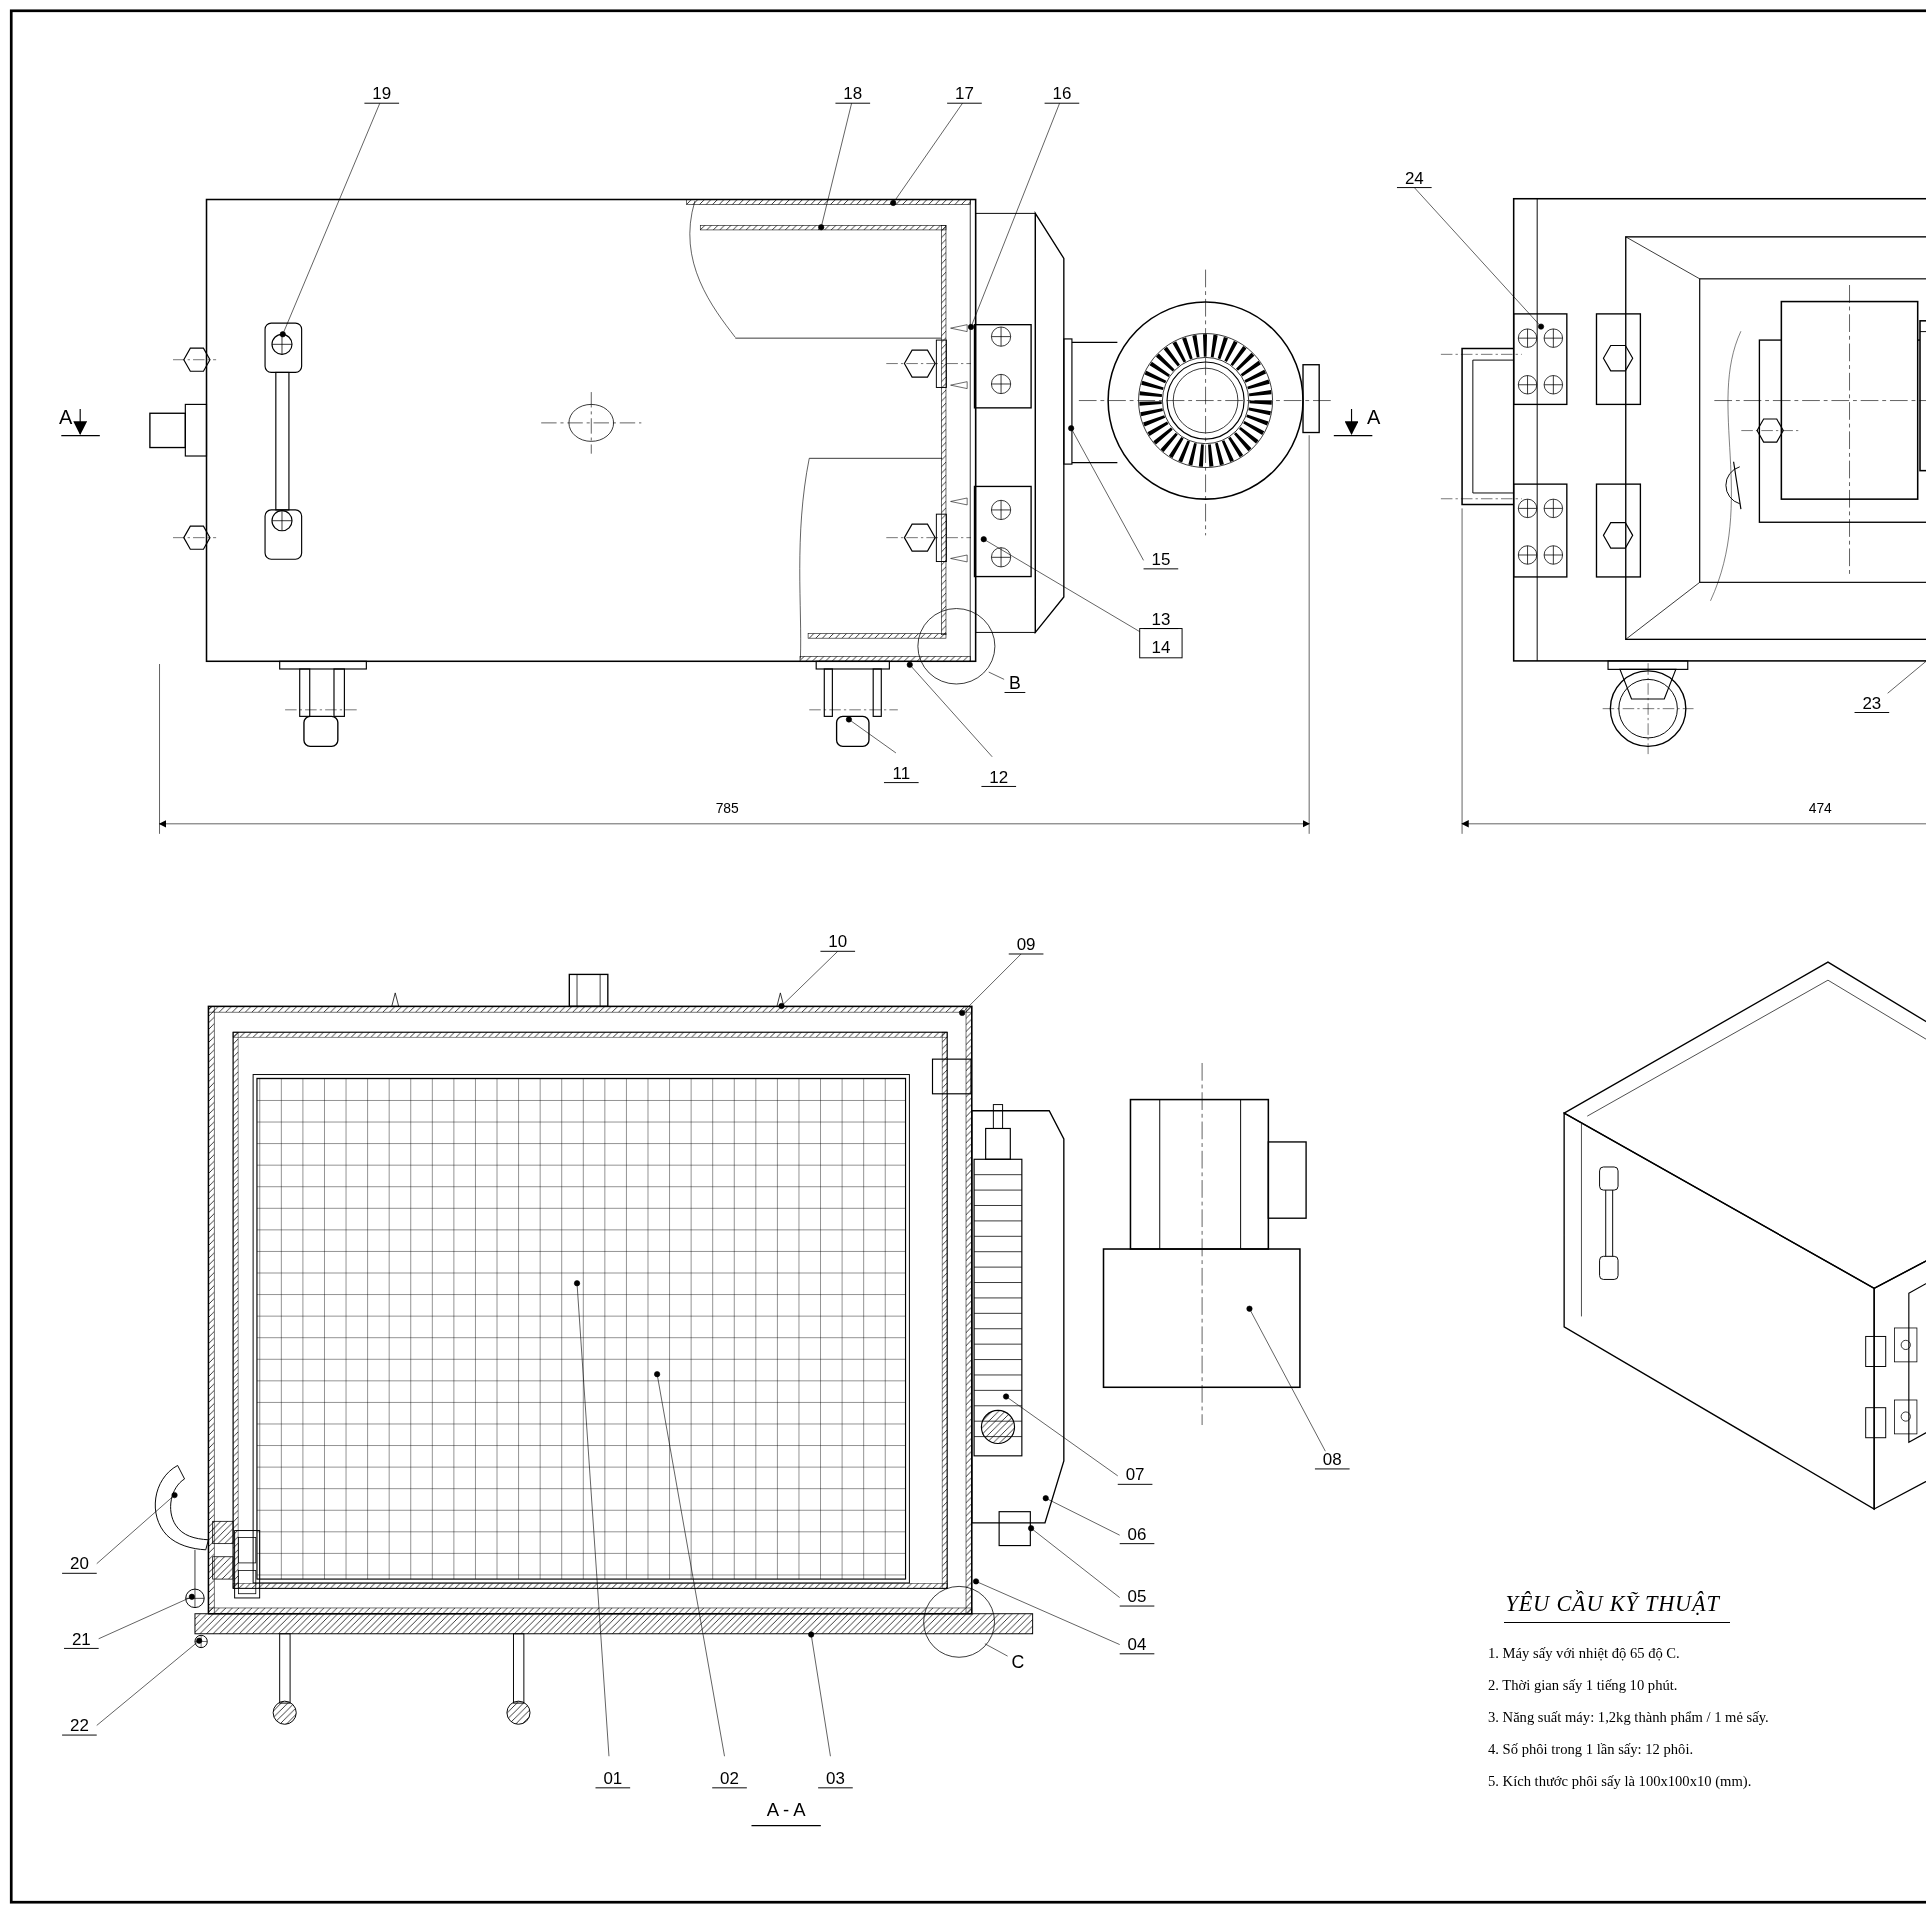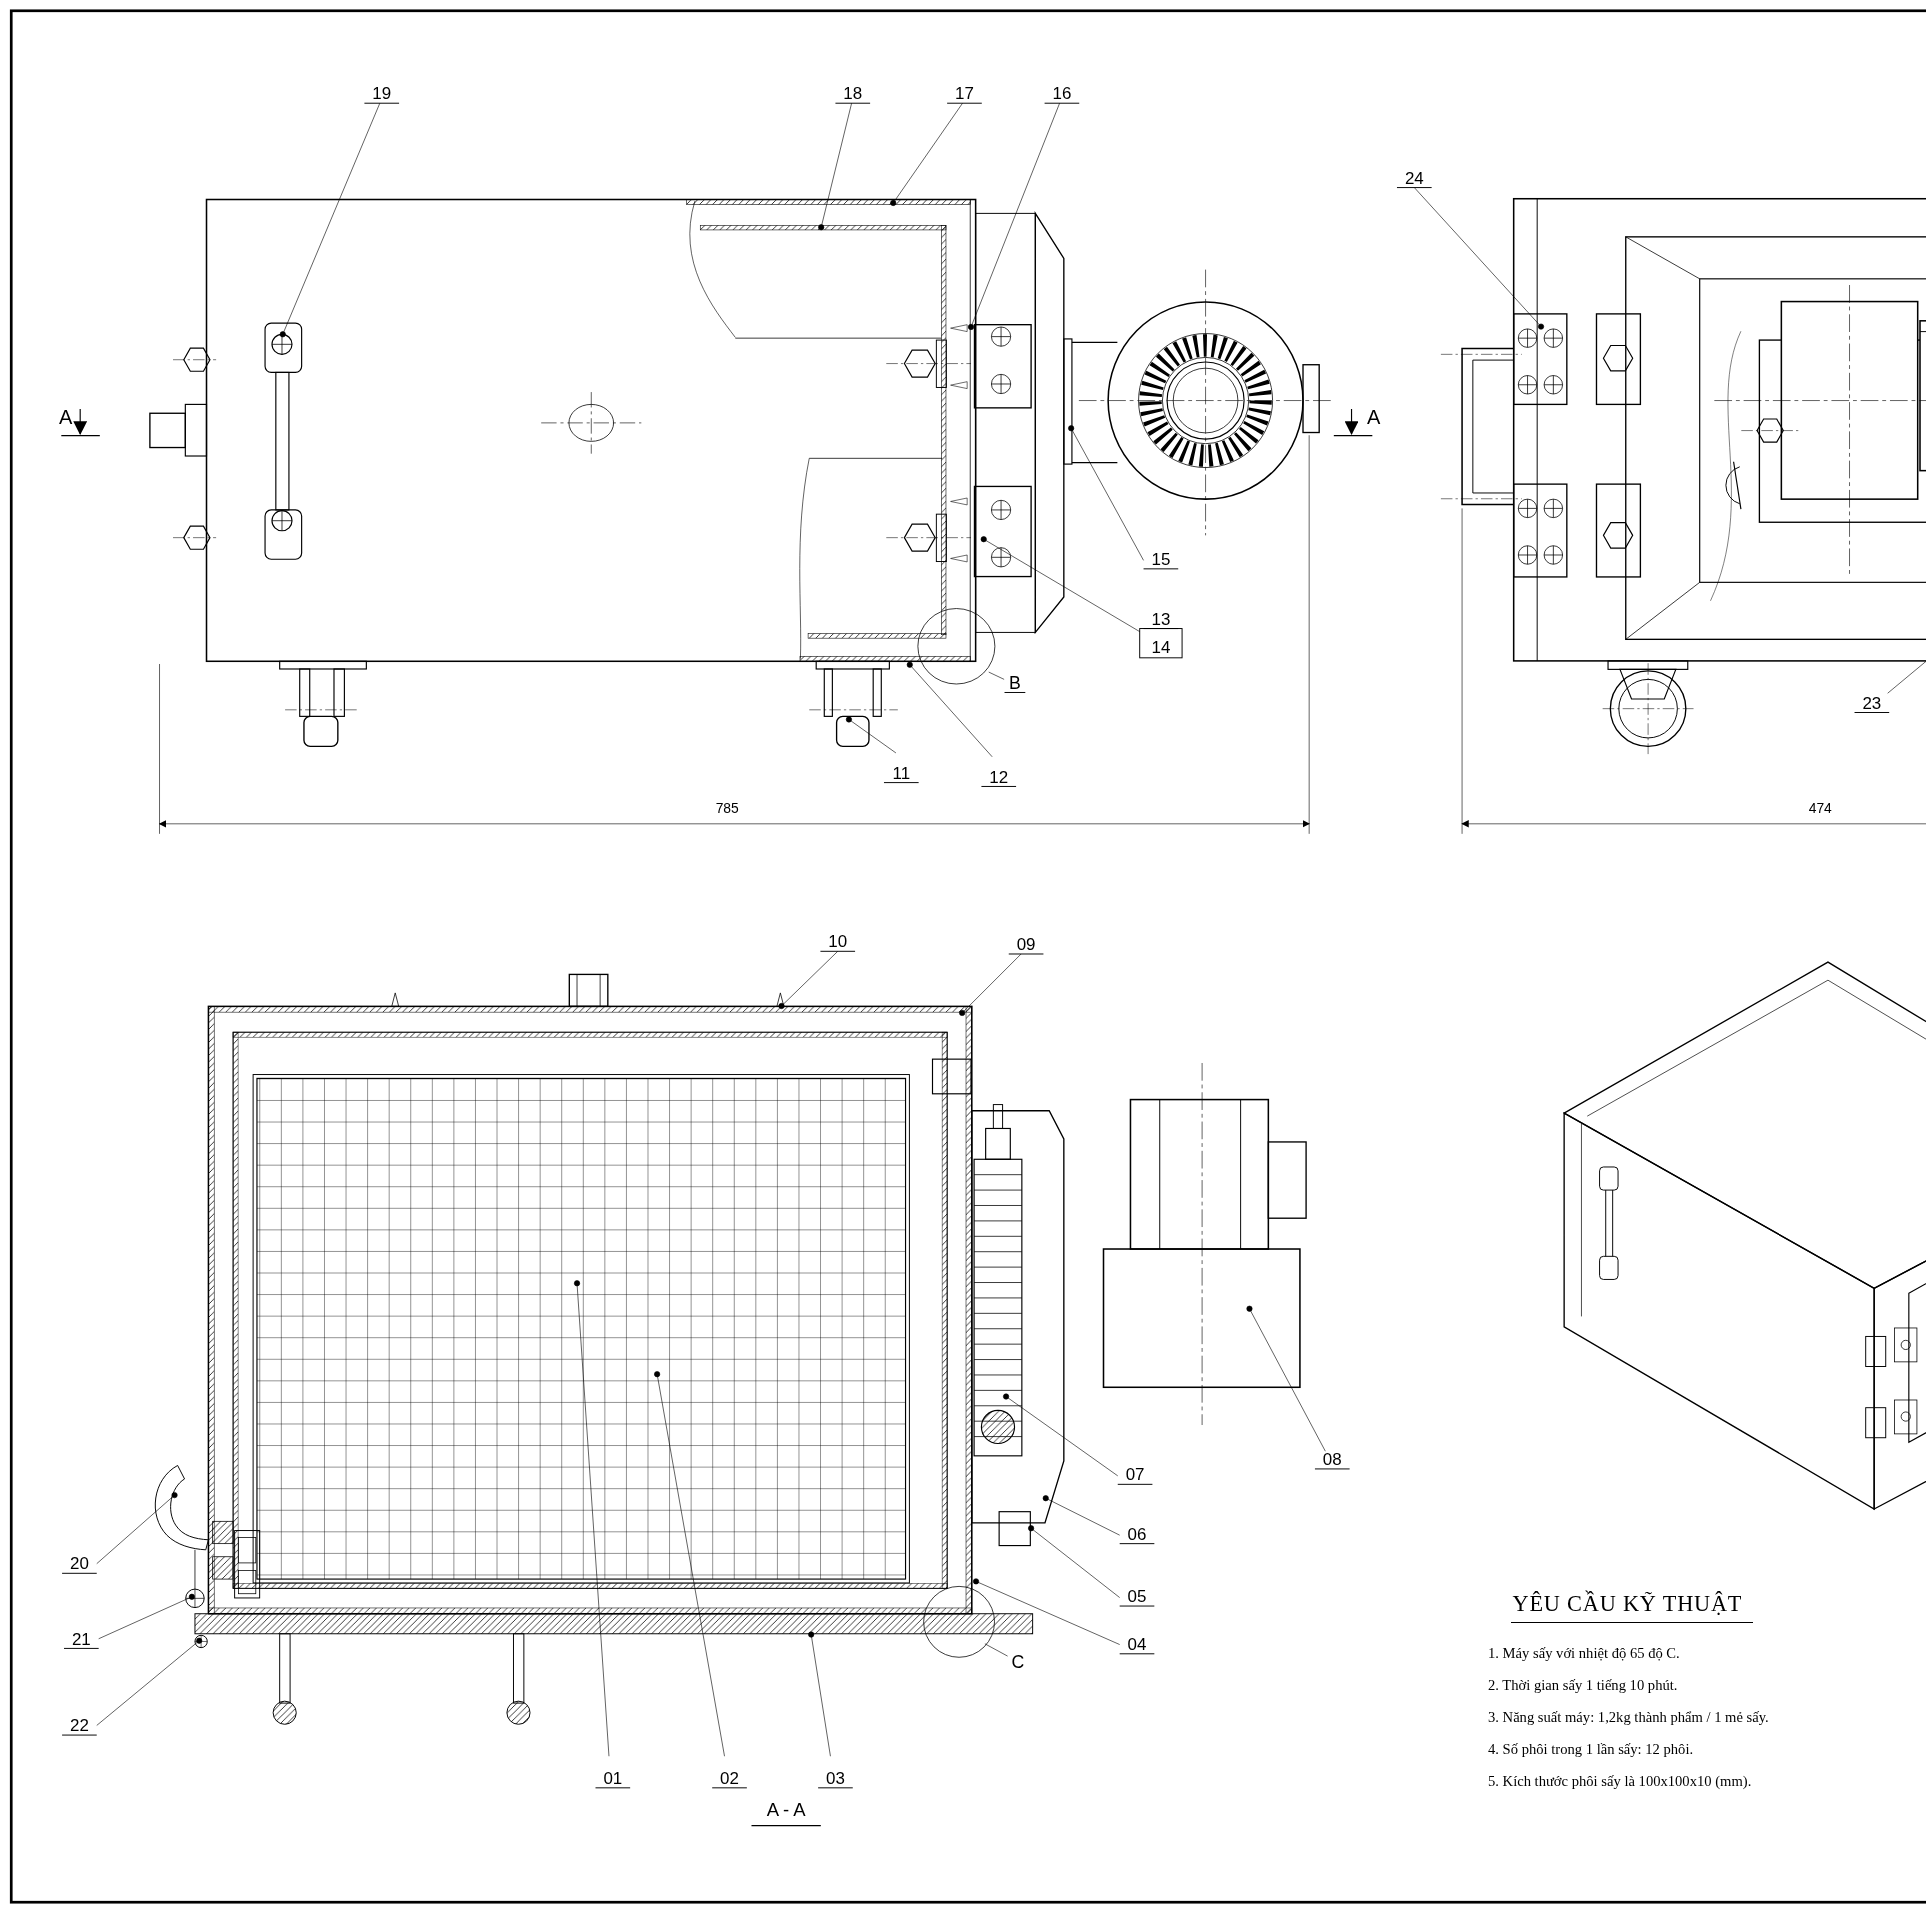--- a/index.html
+++ b/index.html
@@ -3,22 +3,22 @@
 <meta charset="utf-8">
 <style>
   html,body{margin:0;padding:0;background:#e8e8e8;}
   .sheet{position:relative;width:2705px;height:1913px;background:#ffffff;overflow:hidden;
          font-family:"Liberation Serif",serif;color:#000;}
   .sheet svg{position:absolute;left:0;top:0;}
   svg text{font-family:"Liberation Sans",sans-serif;fill:#000;}
   .abs{position:absolute;box-sizing:border-box;}
   
   .req{left:1488px;top:1591px;width:501px;}
-  .req-title{display:inline-block;margin-left:23px;font-size:22.3px;letter-spacing:0.8px;
-             border-bottom:1.9px solid #000;padding:0 10.8px 5.4px 1.5px;}
+  .req-title{display:inline-block;margin-left:16px;font-size:22.3px;letter-spacing:0.8px;
+             border-bottom:1.9px solid #000;padding:0 10.8px 5.4px 1.5px;font-style:italic;}
   .req-list{margin-top:14px;}
   .req-item{font-size:14.6px;line-height:32px;white-space:nowrap;}
 </style>
 </head>
 <body>
 
 <div class="sheet">
 
 <svg width="2705" height="1913" viewBox="0 0 7021 4967">
   <defs>

